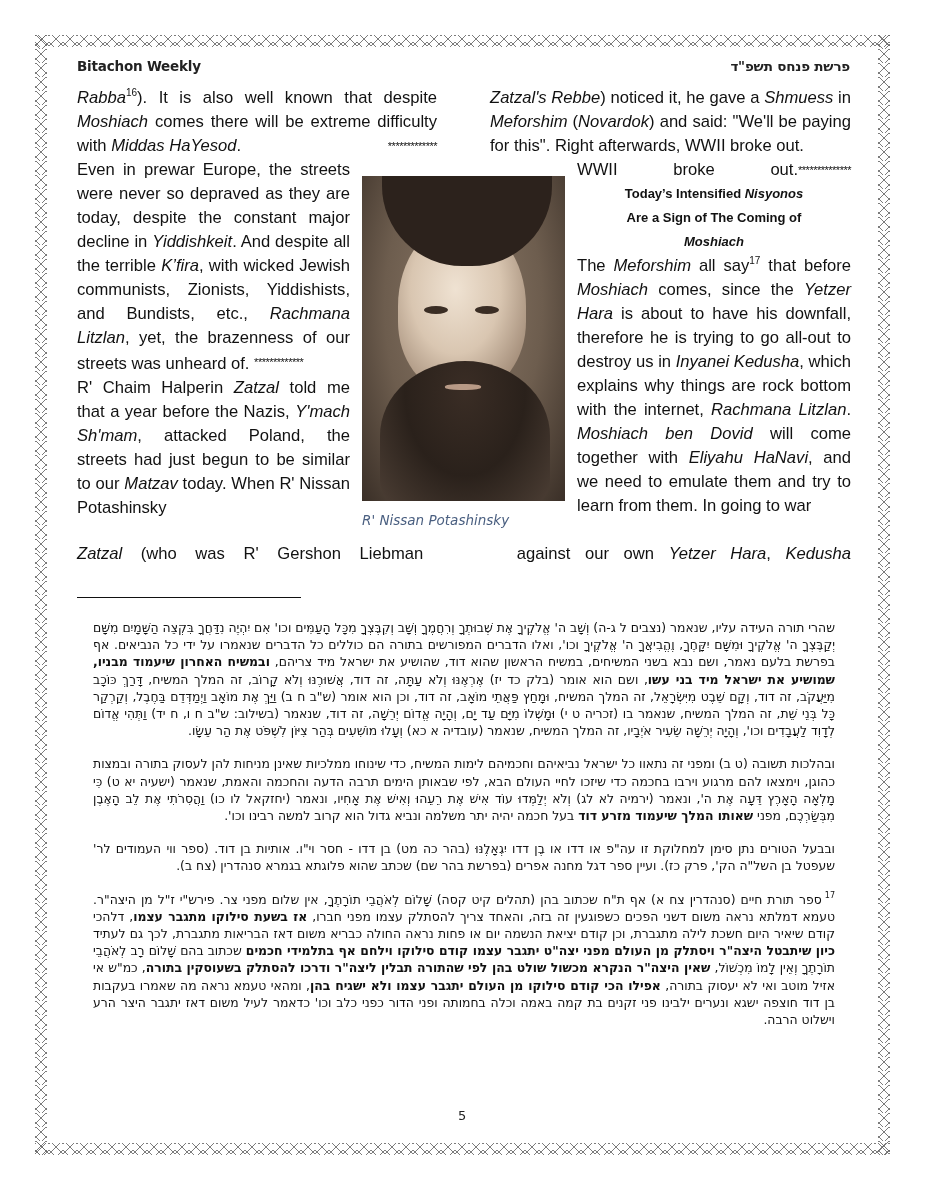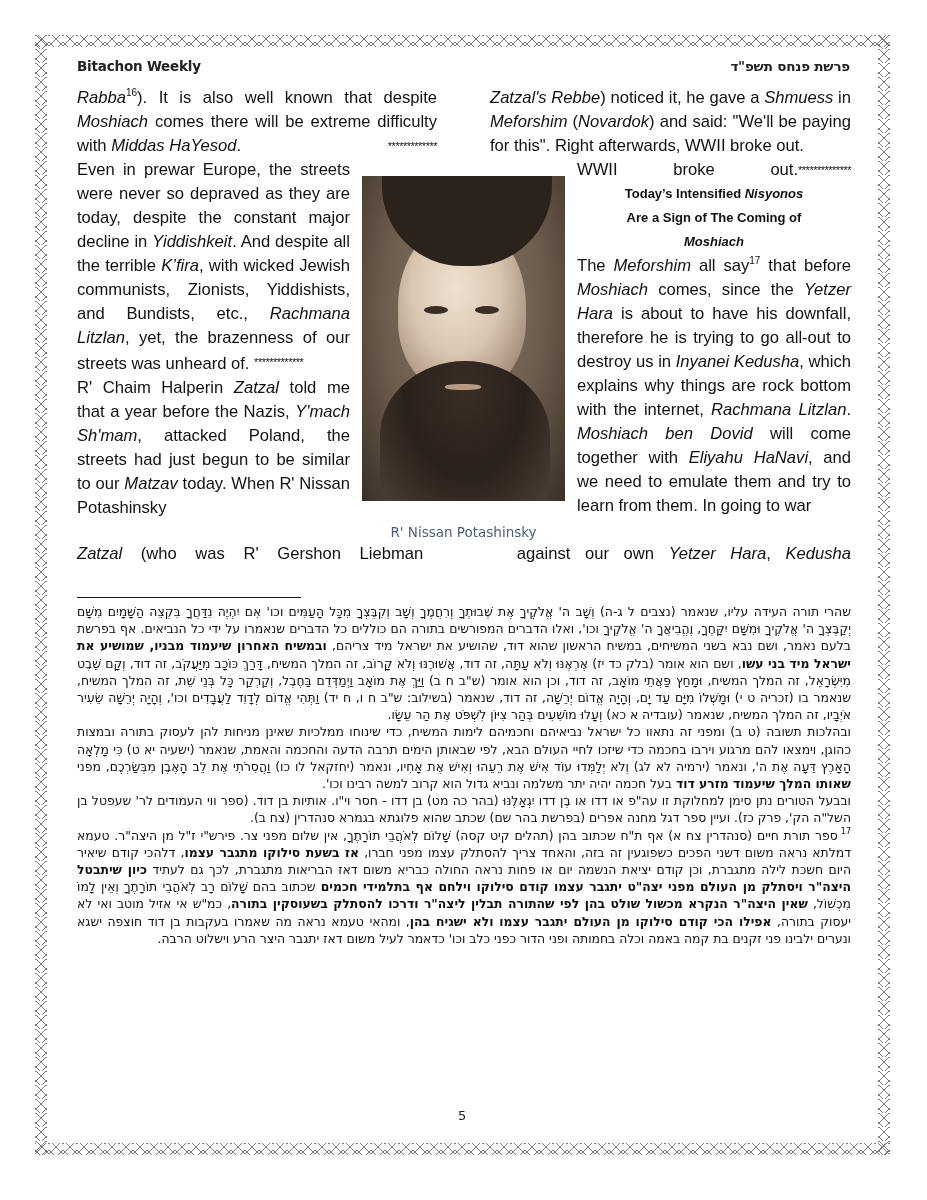--- a/index.html
+++ b/index.html
@@ -48,28 +48,28 @@
   .photo .hat { position: absolute; left: 20px; top: 0; width: 170px; height: 90px; background: #2c221c; border-radius: 0 0 80px 80px; }
   .photo .face { position: absolute; left: 36px; top: 45px; width: 128px; height: 170px;
     background: radial-gradient(ellipse at 45% 40%, #efe2d2 0%, #d9c6b1 45%, #a58f7b 80%, #5f4e41 100%);
     border-radius: 55% 55% 45% 45%; }
   .photo .eye { position: absolute; width: 24px; height: 8px; background: #3a2d24; border-radius: 50%; top: 130px; }
   .photo .eye.l { left: 62px; } .photo .eye.r { left: 113px; }
   .photo .beard { position: absolute; left: 18px; top: 185px; width: 170px; height: 150px;
     background: radial-gradient(ellipse at 50% 20%, #3a2d25 0%, #2a211b 50%, #4e4036 100%);
     border-radius: 50% 50% 20% 20%; }
   .photo .mouth { position: absolute; left: 83px; top: 208px; width: 36px; height: 6px; background: #b89a86; border-radius: 40%; }
-  .caption { margin-top: 23px; text-align: center; font-family: "DejaVu Sans", sans-serif; 
+  .caption { margin-top: 11px; text-align: left; font-family: "DejaVu Sans", sans-serif; font-style: italic;
     font-size: 13.5px; color: #4a5f80; }
 
   .rule { position: absolute; left: 77px; top: 597px; width: 224px; border-top: 1px solid #111; }
 
   .footnotes { position: absolute; left: 77px; top: 603px; width: 774px; direction: rtl;
     font-family: "DejaVu Sans", sans-serif; font-size: 12.4px; line-height: 17.2px; text-align: justify; color: #111; }
-  .footnotes p { margin: 0; }
+  .footnotes p { margin: 16px; }
   .footnotes b { font-weight: bold; }
   .fn-num { font-size: 8px; vertical-align: 6px; line-height: 0; margin-left: 3px; }
 
   .page-num { position: absolute; top: 1108px; left: 458px; font-family: "DejaVu Sans", sans-serif; font-size: 13px; color: #222; }
 </style>
 </head>
 <body>
 
 <div class="border-h" id="b-top"></div>
 <div class="border-h" id="b-bottom"></div>

